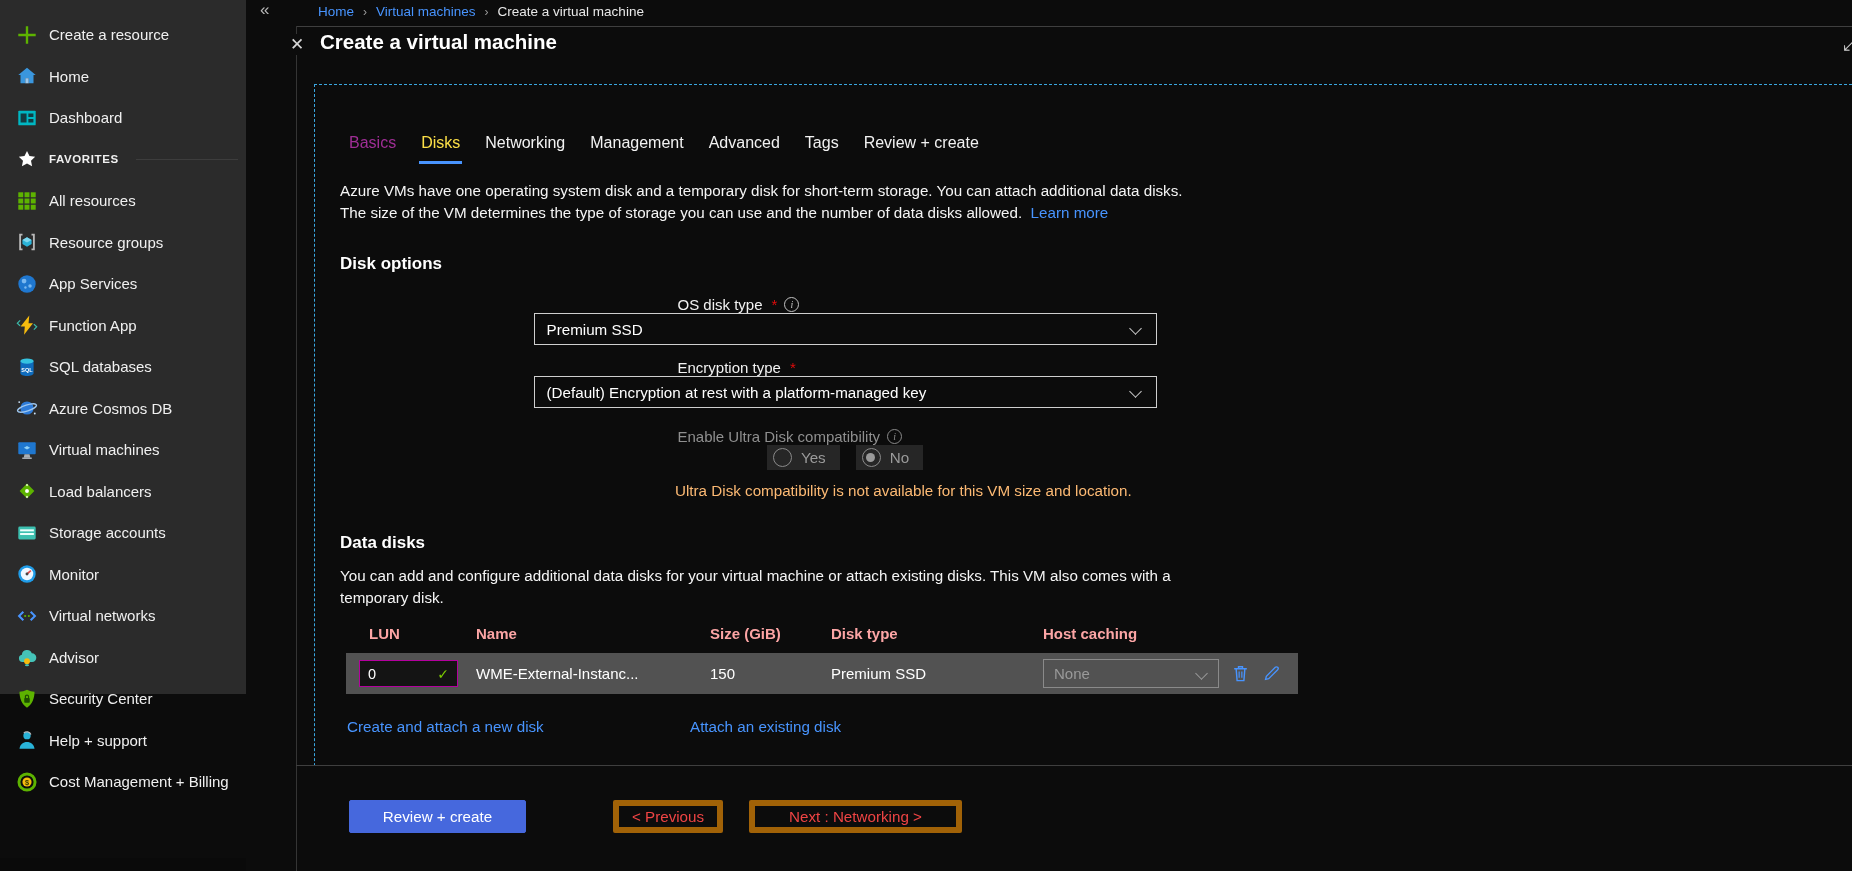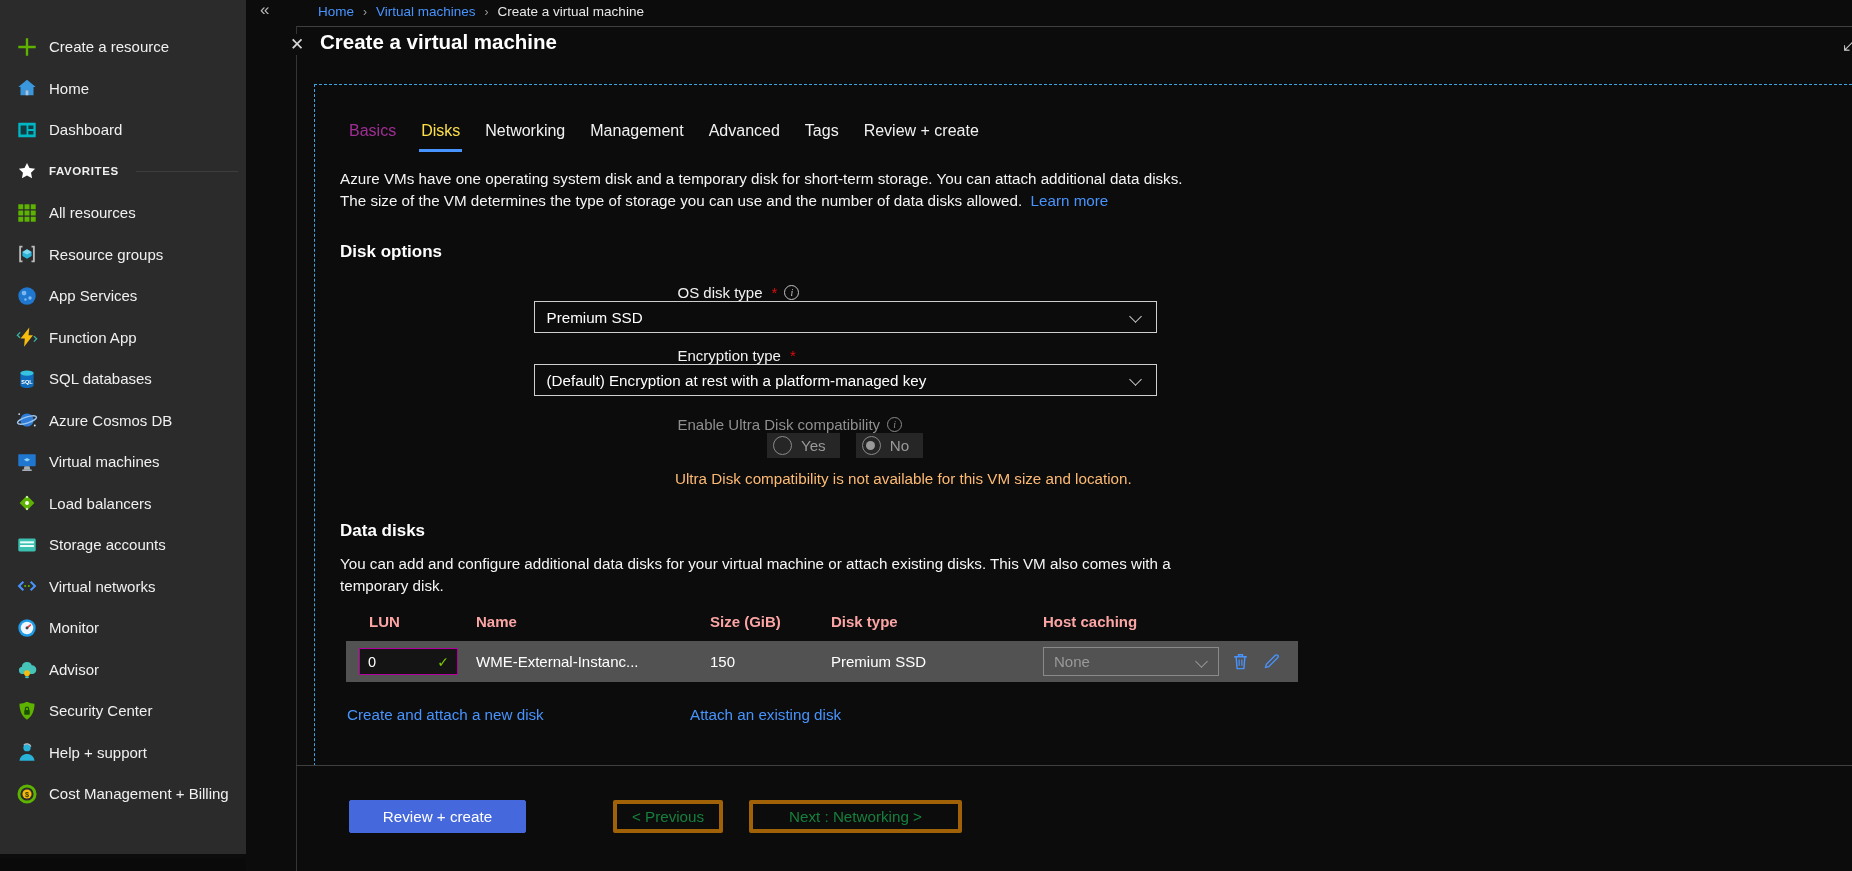--- a/index.html
+++ b/index.html
@@ -1,21 +1,21 @@
 <!DOCTYPE html>
 <html><head>
 <meta charset="utf-8">
 <style>
   * { margin:0; padding:0; box-sizing:border-box; }
   html,body { background:#000; }
   body { font-family:"Liberation Sans","DejaVu Sans",sans-serif; }
   .screen { position:relative; width:1852px; height:871px; background:#0c0c0c; overflow:hidden; color:#f2f2f2; }
 
   
-  .sidebar { position:absolute; left:0; top:0; width:246px; height:854px; background:#2b2b2b; padding-top:26px; z-index:5; }
+  .sidebar { position:absolute; left:0; top:0; width:246px; height:694px; background:#2b2b2b; padding-top:14px; z-index:5; }
   .side-item { display:flex; align-items:center; height:41.5px; padding-left:16px; gap:11px; cursor:pointer; }
   .side-item .ic { width:22px; height:22px; flex:0 0 22px; display:flex; align-items:center; justify-content:center; }
   .side-item .lbl { font-size:15px; color:#f0f0f0; white-space:nowrap; }
   .side-item.fav .lbl { font-size:11.5px; font-weight:bold; letter-spacing:.6px; }
   .side-item.fav { cursor:default; }
   .side-item.fav .rule { flex:1; height:1px; background:#3d3d3d; margin:0 8px 0 6px; }
   .bottom-strip { position:absolute; left:0; top:858px; width:246px; height:13px; background:#0a0a0a; z-index:6; }
 
   
   .collapse { position:absolute; left:260px; top:0px; font-size:17px; color:#b8b8b8; z-index:7; cursor:pointer; }
@@ -28,21 +28,21 @@
 
   .blade-close { position:absolute; left:288px; top:34px; font-size:17px; color:#d6d6d6; cursor:pointer; z-index:8; background:#0c0c0c; padding:0 2px; }
   .blade-title { position:absolute; left:320px; top:30px; font-size:20.5px; font-weight:600; color:#ffffff; }
   .expand-clip { position:absolute; left:1843px; top:33px; width:9px; height:24px; overflow:hidden; }
   .expand-clip span { font-size:19px; color:#cfcfcf; display:block; }
 
   .dash-outline { position:absolute; left:314px; top:84px; width:1538px; height:787px;
                   border-left:1px dashed #3aa7e0; border-top:1px dashed #3aa7e0; pointer-events:none; }
 
   
-  .content { position:absolute; left:340px; top:88px; width:1010px; }
+  .content { position:absolute; left:340px; top:100px; width:1010px; }
 
   .tabs { display:flex; gap:21px; margin-top:26px; padding-left:7px; }
   .tab { font-size:16px; color:#f2f2f2; padding:8px 2px 9px; cursor:pointer; border-bottom:3px solid transparent; }
   .tab.visited { color:#a02e96; }
   .tab.active { color:#fde047; border-bottom-color:#4894fe; }
 
   .intro { margin-top:16px; font-size:15.2px; line-height:22px; color:#f5f5f5; }
   .link { color:#4894fe; text-decoration:none; cursor:pointer; }
 
   .h2 { margin-top:30px; font-size:17px; font-weight:600; color:#fff; }
@@ -91,21 +91,21 @@
   .hr { margin-top:72px; margin-left:7px; width:942px; height:1px; background:#4f4f4f; }
   .frag { position:relative; height:8px; margin-top:10px; }
   .frag i { position:absolute; top:2px; background:#dcdcdc; display:block; }
 
   
   .footline { position:absolute; left:296px; top:765px; width:1556px; height:1px; background:#3f3f3f; }
   .footer-bg { position:absolute; left:297px; top:766px; width:1555px; height:105px; background:#0c0c0c; }
   .btn { position:absolute; top:800px; height:33px; font-size:15.2px; display:flex; align-items:center; justify-content:center;
          cursor:pointer; border-radius:2px; }
   .btn.primary { left:349px; width:177px; background:#4668dd; color:#ffffff; border:1px solid #4668dd; }
-  .btn.ghost { background:transparent; border:4px solid #a16207; color:#15803d; }
+  .btn.ghost { background:transparent; border:6px solid #a16207; color:#ef4444; }
   .btn.prev { left:613px; width:110px; }
   .btn.next { left:749px; width:213px; }
 </style>
 </head>
 <body>
 
 <div class="screen">
 
   <aside class="sidebar" id="sidebar">
       <div class="side-item">
@@ -243,39 +243,39 @@
               <rect x="4.5" y="8" width="15" height="2.2"></rect>
               <rect x="4.5" y="12" width="15" height="2.2"></rect>
             </g>
           </svg>
         </span>
         <span class="lbl">Storage accounts</span>
       </div>
       <div class="side-item">
         <span class="ic">
           <svg width="22" height="22" viewBox="0 0 24 24">
+            <circle cx="12" cy="12" r="9.5" fill="#1f9ce8"></circle>
+            <circle cx="12" cy="12" r="6.8" fill="#eef7ff"></circle>
+            <path d="M12 12l4.2-3.6" stroke="#e8484a" stroke-width="1.8"></path>
+            <circle cx="12" cy="12" r="1.6" fill="#444"></circle>
+          </svg>
+        </span>
+        <span class="lbl">Monitor</span>
+      </div>
+      <div class="side-item">
+        <span class="ic">
+          <svg width="22" height="22" viewBox="0 0 24 24">
             <path d="M7.2 6.5 1.8 12l5.4 5.5 1.6-1.6L4.9 12l3.9-3.9zM16.8 6.5 22.2 12l-5.4 5.5-1.6-1.6L19.1 12l-3.9-3.9z" fill="#4894fe"></path>
             <g fill="#5db300">
               <circle cx="10" cy="12" r="1.2"></circle>
               <circle cx="14" cy="12" r="1.2"></circle>
             </g>
           </svg>
         </span>
         <span class="lbl">Virtual networks</span>
-      </div>
-      <div class="side-item">
-        <span class="ic">
-          <svg width="22" height="22" viewBox="0 0 24 24">
-            <circle cx="12" cy="12" r="9.5" fill="#1f9ce8"></circle>
-            <circle cx="12" cy="12" r="6.8" fill="#eef7ff"></circle>
-            <path d="M12 12l4.2-3.6" stroke="#e8484a" stroke-width="1.8"></path>
-            <circle cx="12" cy="12" r="1.6" fill="#444"></circle>
-          </svg>
-        </span>
-        <span class="lbl">Monitor</span>
       </div>
       <div class="side-item">
         <span class="ic">
           <svg width="22" height="22" viewBox="0 0 24 24">
             <path d="M6.8 17.5a4 4 0 0 1-.4-7.9A5.6 5.6 0 0 1 17.2 8a4.4 4.4 0 0 1 .4 9.5z" fill="#45c3b8"></path>
             <circle cx="12" cy="16.5" r="3.2" fill="#f6bb0e"></circle>
             <path d="M12 19.7v2.3M10 21h4" stroke="#45c3b8" stroke-width="1.4"></path>
           </svg>
         </span>
         <span class="lbl">Advisor</span>

